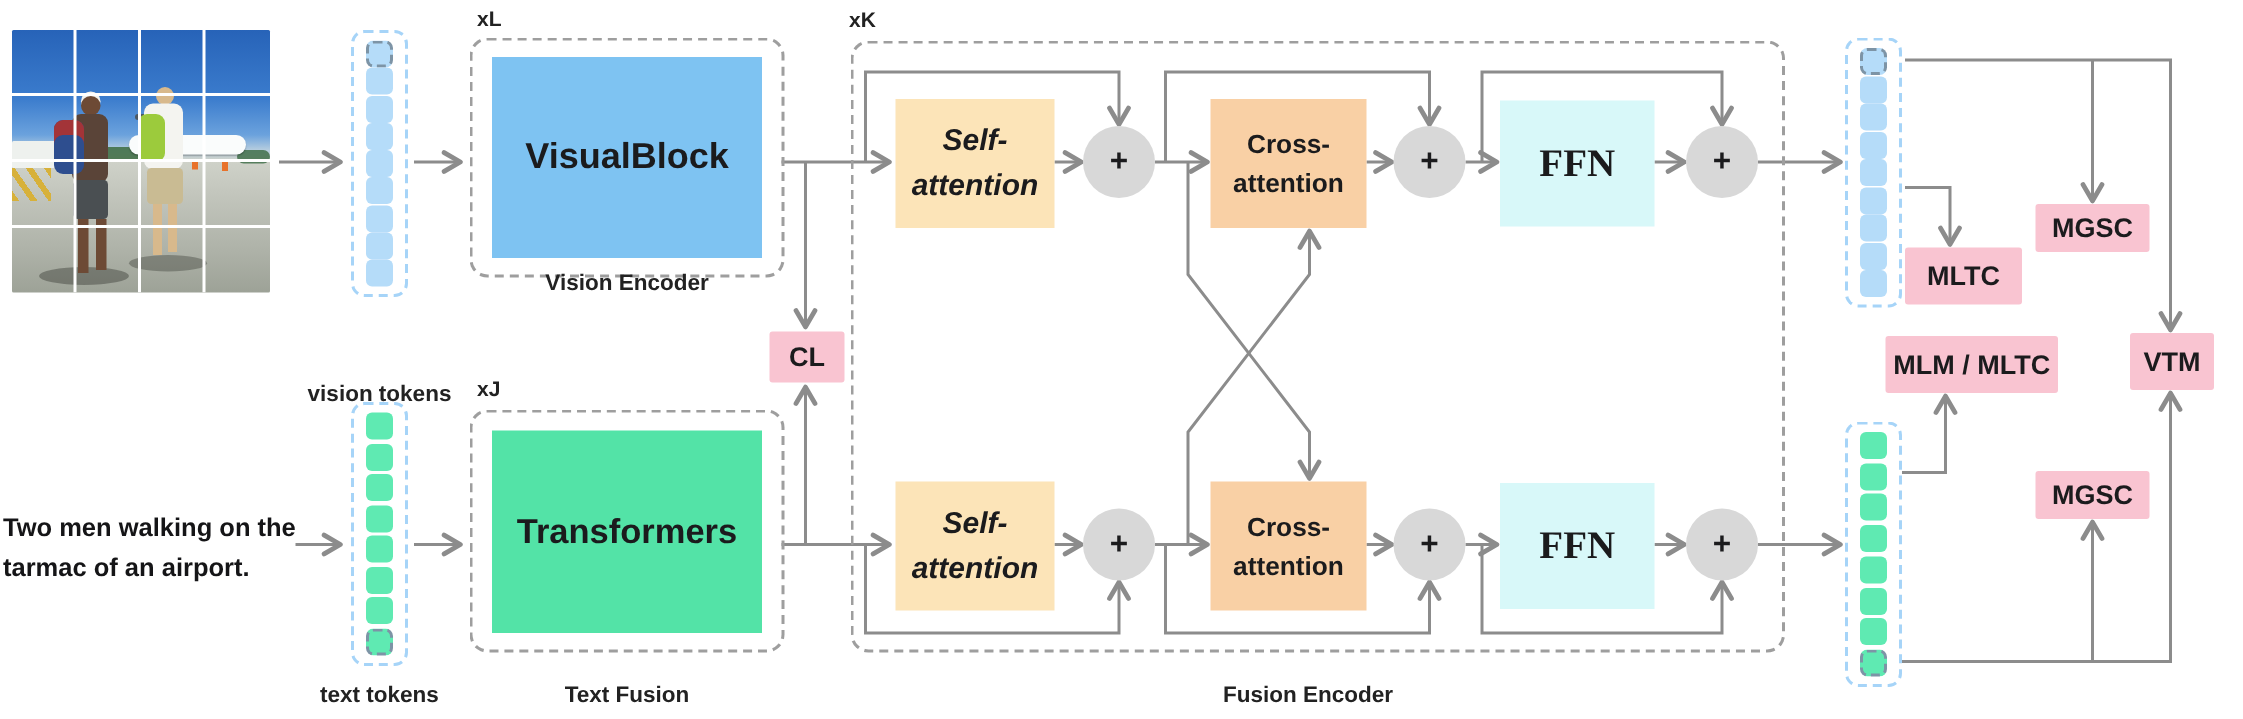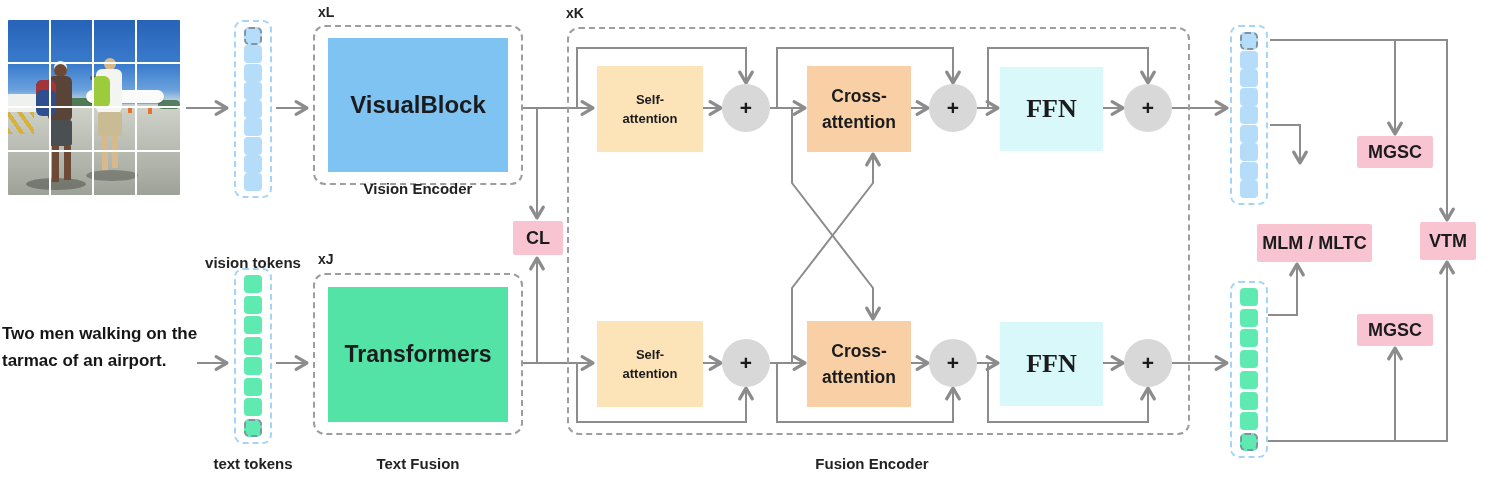--- a/index.html
+++ b/index.html
@@ -10,21 +10,21 @@
     --dash-gray:#9E9E9E; --cls-border:#7D94A6; --ink:#1B1B1D;
   }
   html,body{margin:0;padding:0;background:#fff;}
   body{font-family:"Liberation Sans","DejaVu Sans",sans-serif;color:var(--ink);}
   #stage{position:relative;width:1495px;height:479px;background:#fff;overflow:hidden;}
   .abs{position:absolute;}
   .dashedbox{position:absolute;border:2px dashed var(--dash-gray);border-radius:12px;box-sizing:border-box;background:transparent;}
   .block{position:absolute;display:flex;flex-direction:column;align-items:center;justify-content:center;font-weight:bold;color:var(--ink);text-align:right;box-sizing:border-box;}
   .visual{background:var(--blue-block);font-size:24px;}
   .bidir{background:var(--green-block);font-size:23px;line-height:1.5;}
-  .sattn{background:var(--self-attn);font-size:13px;line-height:1.5;}
+  .sattn{background:var(--self-attn);font-size:20px;line-height:1.5;font-style:italic;}
   .cattn{background:var(--cross-attn);font-size:17.5px;line-height:1.5;}
   .ffnbox{background:var(--ffn);font-size:26px;font-family:Liberation Serif, serif;}
   .plus{background:var(--plus-circle);border-radius:50%;font-size:21px;}
   .pink{background:var(--pink);font-size:18px;border-radius:2px;}
   .lbl{position:absolute;font-weight:bold;font-size:15px;white-space:nowrap;color:#222;}
   .lbl.center{transform:translateX(-50%);}
   .rep{position:absolute;font-weight:bold;font-size:14px;color:#222;}
   .caption{position:absolute;font-weight:bold;font-size:17px;line-height:1.6;color:#151517;white-space:nowrap;}
   .tokcol{position:absolute;border:2px dashed var(--blue-dash);border-radius:9px;box-sizing:border-box;
           display:flex;flex-direction:column;align-items:center;justify-content:space-between;padding:5px 0;}
@@ -118,21 +118,21 @@
     <div class="abs" style="left:94px;width:6px;top:116px;height:34px;background:#d8b98c;"></div>
     <div class="abs" style="left:104px;width:6px;top:116px;height:32px;background:#d8b98c;"></div>
     <div class="gl glv" style="left:41px;"></div>
     <div class="gl glv" style="left:84px;"></div>
     <div class="gl glv" style="left:127px;"></div>
     <div class="gl glh" style="top:42px;"></div>
     <div class="gl glh" style="top:86px;"></div>
     <div class="gl glh" style="top:130px;"></div>
   </div>
 
-  <div class="caption" style="left:2px;top:320px;">
+  <div class="caption" style="left:2px;top:338px;">
     <div>Two men walking on the</div>
     <div>tarmac of an airport.</div>
   </div>
 
   <div class="tokcol" style="left:234px;top:20px;width:38px;height:178px;">
       <div class="token vision cls"></div>
       <div class="token vision"></div>
       <div class="token vision"></div>
       <div class="token vision"></div>
       <div class="token vision"></div>
@@ -213,18 +213,19 @@
       <div class="token text"></div>
       <div class="token text"></div>
       <div class="token text"></div>
       <div class="token text"></div>
       <div class="token text"></div>
       <div class="token text"></div>
       <div class="token text"></div>
       <div class="token text cls"></div>
     </div>
 
+  <div class="block pink" style="left:1270px;top:165px;width:78px;height:38px;">MLTC</div>
   <div class="block pink" style="left:1357px;top:136px;width:76px;height:32px;">MGSC</div>
   <div class="block pink" style="left:1257px;top:224px;width:115px;height:38px;">MLM / MLTC</div>
   <div class="block pink" style="left:1420px;top:222px;width:56px;height:38px;">VTM</div>
   <div class="block pink" style="left:1357px;top:314px;width:76px;height:32px;">MGSC</div>
 
 </div>
 
 </body></html>

